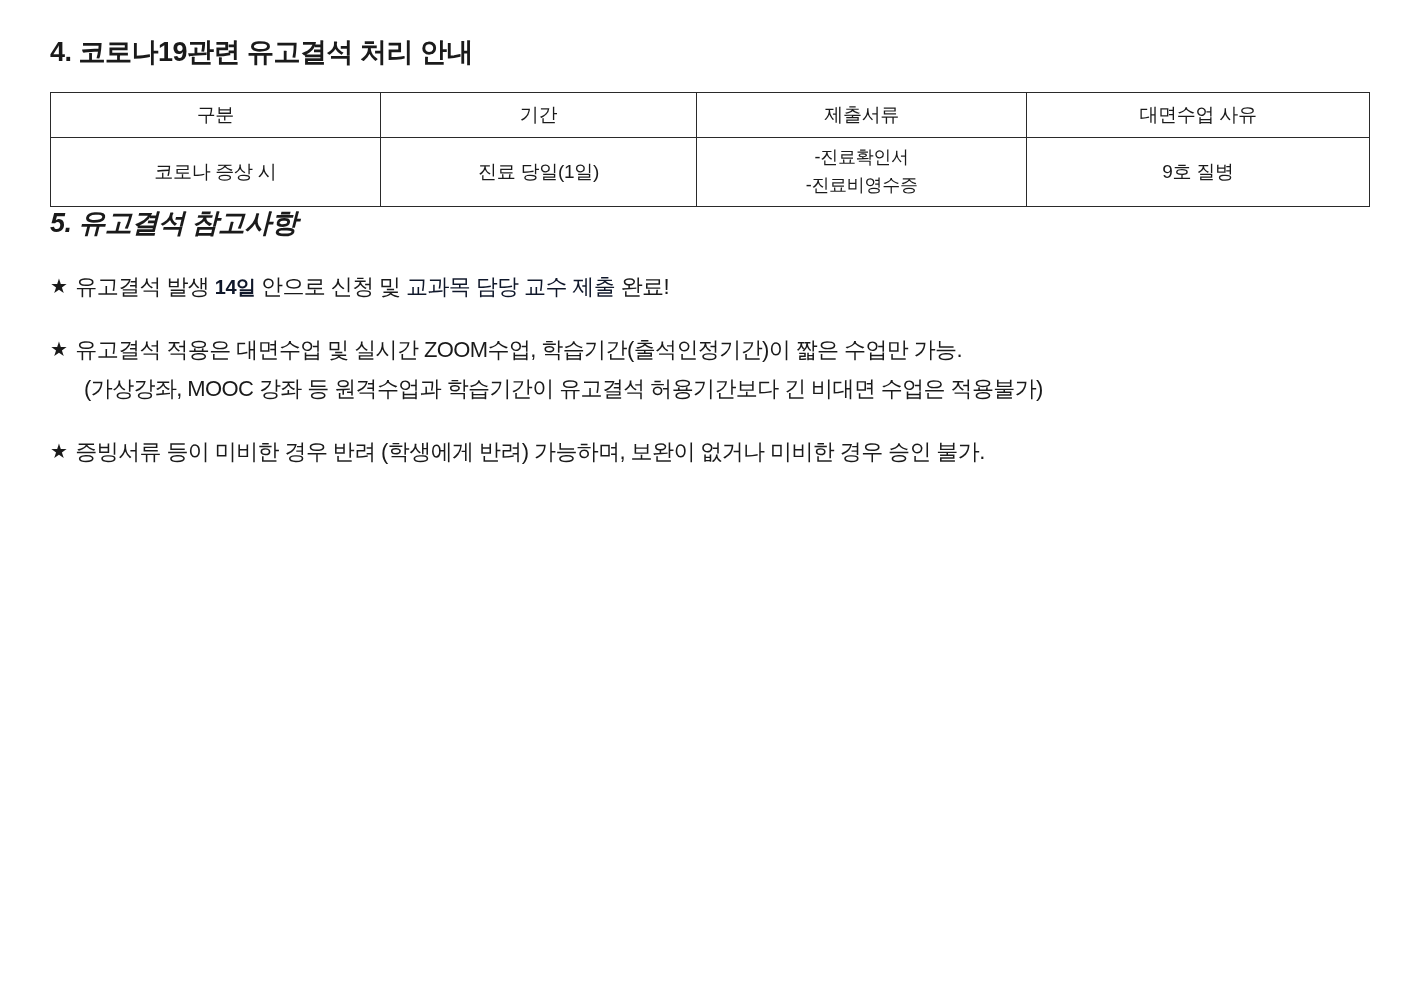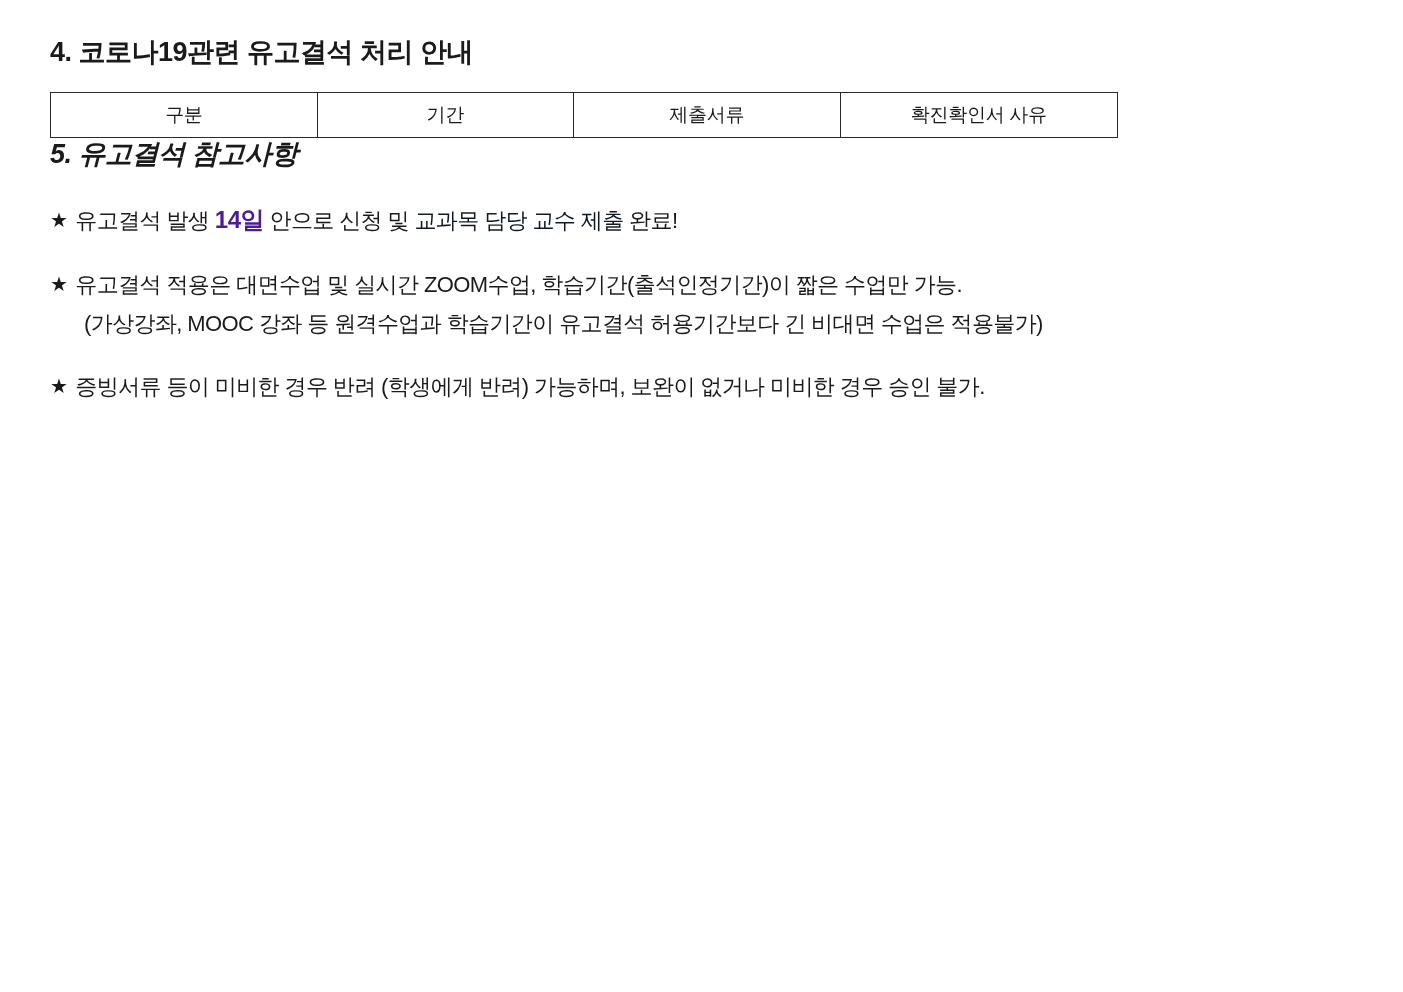--- a/index.html
+++ b/index.html
@@ -27,21 +27,21 @@
     margin: 0 0 0 6px;
     letter-spacing: -0.5px;
     line-height: 1.25;
   }
   .section-2-heading {
     margin-top: 44px;
     font-style: italic;
   }
   table.info-table {
     border-collapse: collapse;
-    width: 1068px;
+    width: 1320px;
     margin: 22px 0 0 6px;
     table-layout: fixed;
   }
   table.info-table th,
   table.info-table td {
     border: 1px solid #2a2a2a;
     text-align: center;
     vertical-align: middle;
     font-size: 19px;
     font-weight: normal;
@@ -86,23 +86,23 @@
   }
   .note .wrap-line {
     display: block;
     margin-left: 0;
     margin-top: 6px;
   }
   .hl-red {
     color: #0f172a;
   }
   .hl-red-big {
-    color: #4c1d95;
+    color: #0f172a;
     font-weight: bold;
-    font-size: 24px;
+    font-size: 20px;
     letter-spacing: -0.5px;
   }
 </style>
 </head>
 <body>
 
 <div class="page">
 
   <h2 class="section-heading">4. 코로나19관련 유고결석 처리 안내</h2>
 
@@ -111,24 +111,33 @@
       <col class="col-1">
         <col class="col-2">
         <col class="col-3">
         <col class="col-4">
     </colgroup>
     <thead>
       <tr>
         <th>구분</th>
         <th>기간</th>
         <th>제출서류</th>
-        <th>확진확인서 사유</th>
+        <th>대면수업 사유</th>
       </tr>
     </thead>
     <tbody>
+      <tr>
+        <td>코로나 증상 시</td>
+        <td>진료 당일(1일)</td>
+        <td class="two-line">
+          <span>-진료확인서</span><br>
+          <span>-진료비영수증</span>
+        </td>
+        <td>9호 질병</td>
+      </tr>
     </tbody>
   </table>
 
   <h2 class="section-heading section-2-heading">5. 유고결석 참고사항</h2>
 
   <div class="notes">
 
     <div class="note">
       <span class="star">★</span><span>유고결석 발생 </span><span class="hl-red-big">14일</span><span> 안으로 신청 및 </span><span class="hl-red">교과목 담당 교수 제출</span><span> 완료!</span>
     </div>

